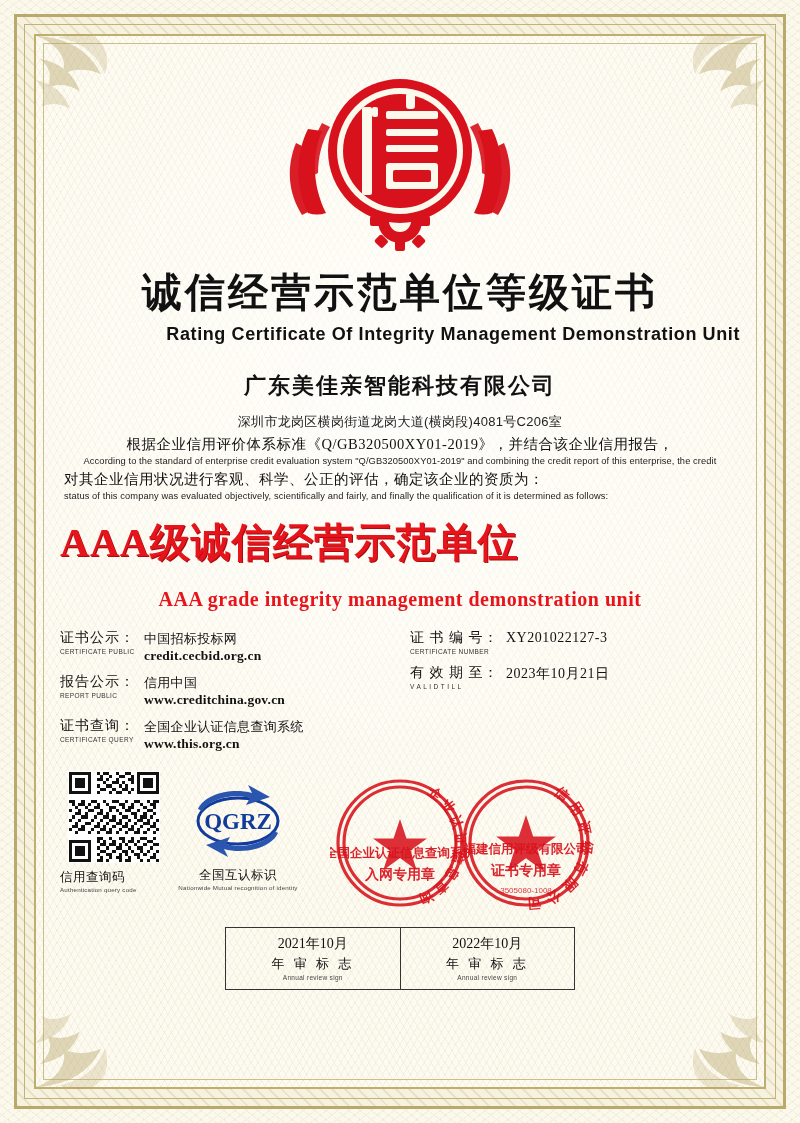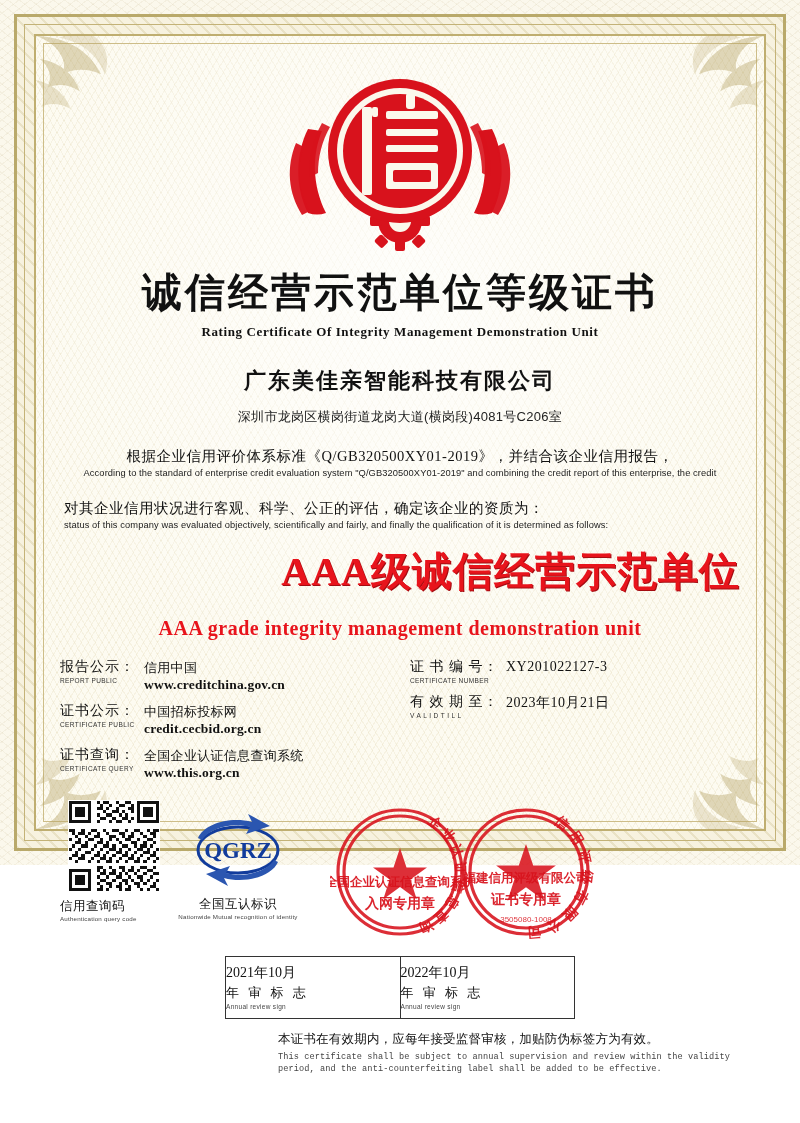--- a/index.html
+++ b/index.html
@@ -4,21 +4,21 @@
 <style>
   html,body{margin:0;padding:0;}
   body{
     width:800px;height:1123px;
     background:#ffffff;
     font-family:"Liberation Sans", sans-serif;
     overflow:hidden;
   }
   .certificate{
     position:relative;
-    width:800px;height:865px;
+    width:800px;height:1123px;
     box-sizing:border-box;
     background:
       radial-gradient(circle at 50% 40%, rgba(255,255,255,.65), rgba(255,255,255,0) 60%),
       repeating-linear-gradient(38deg, rgba(180,160,110,.10) 0 1px, rgba(255,255,255,0) 1px 7px),
       repeating-linear-gradient(-38deg, rgba(180,160,110,.10) 0 1px, rgba(255,255,255,0) 1px 7px),
       #fbf8ec;
   }
   
   .frame-outer{
     position:absolute;inset:14px;
@@ -69,24 +69,24 @@
   .title-cn{
     text-align:center;
     font-family:"Liberation Serif", serif;
     font-weight:bold;
     font-size:40px;
     letter-spacing:3px;
     color:#111;
     margin-top:2px;
   }
   .title-en{
-    text-align:center;
-    font-family:Liberation Serif, serif;
+    text-align:right;
+    font-family:Liberation Sans, sans-serif;
     font-weight:bold;
-    font-size:13px;
+    font-size:18px;
     letter-spacing:.6px;
     color:#111;
     margin-top:4px;
   }
   .company{
     text-align:center;
     font-family:"Liberation Serif", serif;
     font-weight:bold;
     font-size:22px;
     letter-spacing:2px;
@@ -94,34 +94,34 @@
     margin-top:26px;
   }
   .address{
     text-align:center;
     font-size:13px;
     color:#222;
     margin-top:12px;
     letter-spacing:.3px;
   }
   .para{
-    margin-top:21px;
+    margin-top:4px;
   }
   .para .cn{
     font-size:14.5px;color:#111;letter-spacing:.5px;
     font-family:"Liberation Serif", serif;
   }
   .para .en{
     font-size:9.3px;color:#222;margin-top:2px;letter-spacing:.1px;
   }
   .p1{text-align:center;}
   .p2{text-align:left;padding-left:4px;}
 
   .award-cn{
-    text-align:right;
+    text-align:left;
     font-family:"Liberation Serif", serif;
     font-weight:bold;
     font-size:40px;
     letter-spacing:1px;
     color:#e8141c;
     margin-top:14px;
     text-shadow:1px 1px 0 #a50d12;
   }
   .award-en{
     text-align:center;
@@ -183,21 +183,21 @@
   .seals{flex:1;position:relative;height:150px;}
   .seal{position:absolute;top:2px;}
 
   
   .review{
     display:flex;margin:6px auto 0 auto;
     width:348px;border:1px solid #333;
     position:relative;
   }
   .review-cell{
-    flex:1;padding:7px 0 8px 0;
+    flex:1;text-align:center;padding:7px 0 8px 0;
   }
   .review-cell + .review-cell{border-left:1px solid #333;}
   .rc-year{font-size:14px;color:#111;font-family:"Liberation Serif", serif;}
   .rc-cn{font-size:13px;color:#111;letter-spacing:3px;margin-top:2px;font-family:"Liberation Serif", serif;}
   .rc-en{font-size:6.5px;color:#444;letter-spacing:.3px;margin-top:1px;}
 
   
   .note{
     margin-top:12px;padding-left:218px;
   }
@@ -312,37 +312,37 @@
     </div>
 
     <div class="award-cn">AAA级诚信经营示范单位</div>
     <div class="award-en">AAA grade integrity management demonstration unit</div>
 
     <div class="info">
       <div class="info-col left">
 
         <div class="info-row">
           <div class="lbl">
+            <div class="cn">证书公示：</div>
+            <div class="en">CERTIFICATE PUBLIC</div>
+          </div>
+          <div class="val">
+            <div class="line1">中国招标投标网</div>
+            <div class="line2">credit.cecbid.org.cn</div>
+          </div>
+        </div>
+
+        <div class="info-row">
+          <div class="lbl">
             <div class="cn">报告公示：</div>
             <div class="en">REPORT PUBLIC</div>
           </div>
           <div class="val">
             <div class="line1">信用中国</div>
             <div class="line2">www.creditchina.gov.cn</div>
-          </div>
-        </div>
-
-        <div class="info-row">
-          <div class="lbl">
-            <div class="cn">证书公示：</div>
-            <div class="en">CERTIFICATE PUBLIC</div>
-          </div>
-          <div class="val">
-            <div class="line1">中国招标投标网</div>
-            <div class="line2">credit.cecbid.org.cn</div>
           </div>
         </div>
 
         <div class="info-row">
           <div class="lbl">
             <div class="cn">证书查询：</div>
             <div class="en">CERTIFICATE QUERY</div>
           </div>
           <div class="val">
             <div class="line1">全国企业认证信息查询系统</div>
@@ -639,19 +639,15 @@
         <div class="rc-cn">年 审 标 志</div>
         <div class="rc-en">Annual review sign</div>
       </div>
       <div class="review-cell">
         <div class="rc-year">2022年10月</div>
         <div class="rc-cn">年 审 标 志</div>
         <div class="rc-en">Annual review sign</div>
       </div>
     </div>
 
-    <div class="note">
-      <div class="cn">本证书在有效期内，应每年接受监督审核，加贴防伪标签方为有效。</div>
-      <div class="en">This certificate shall be subject to annual supervision and review within the validity period, and the anti-counterfeiting label shall be added to be effective.</div>
-    </div>
 
   </div>
 </div>
 
 </body></html>

